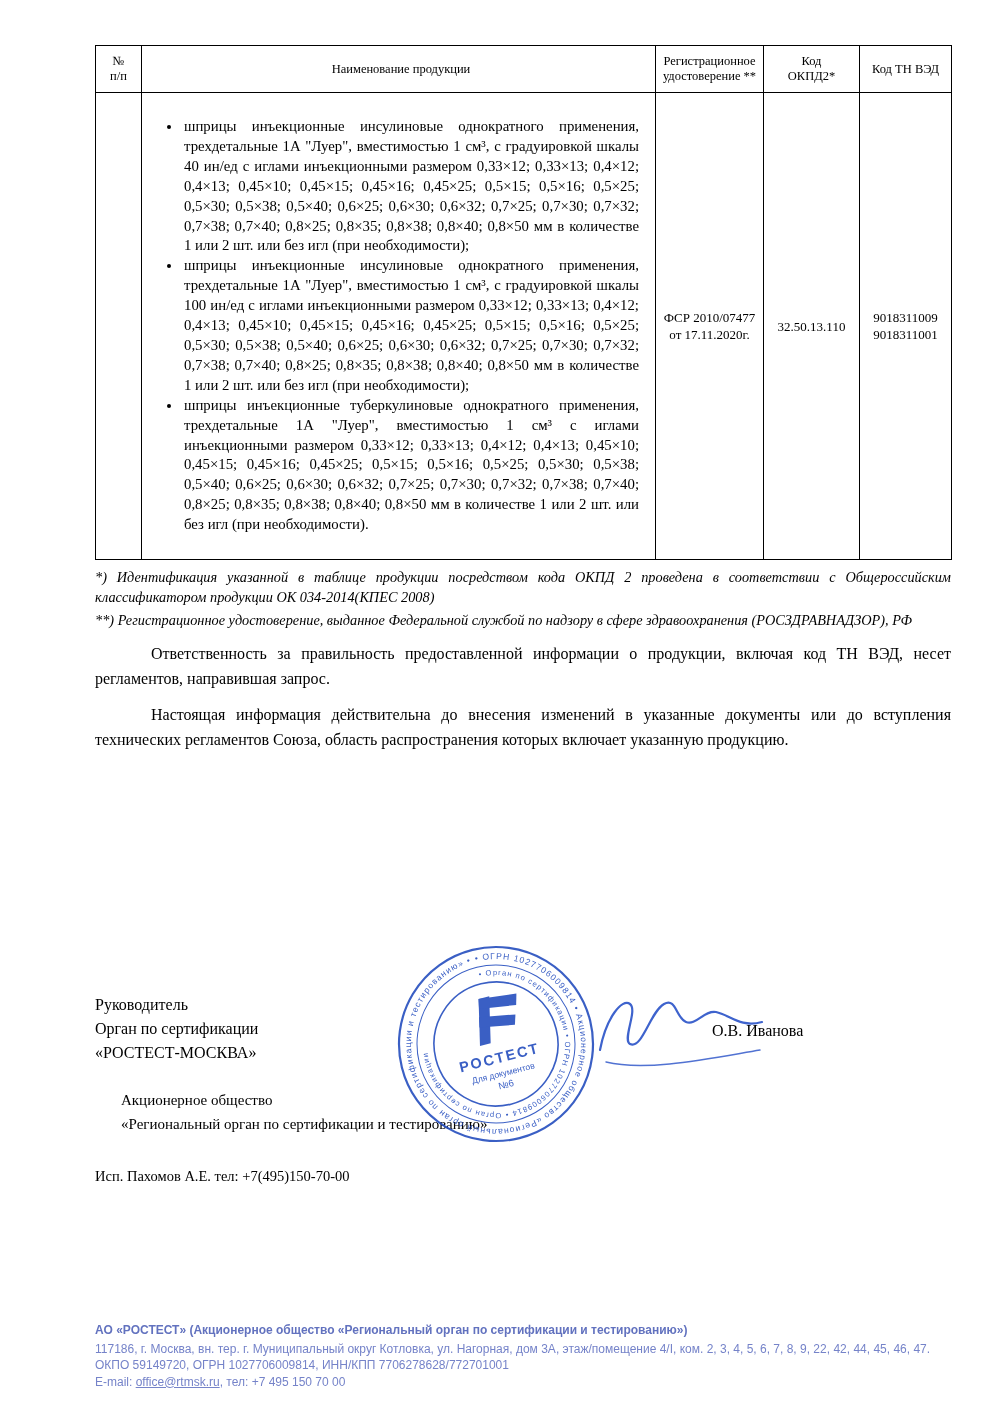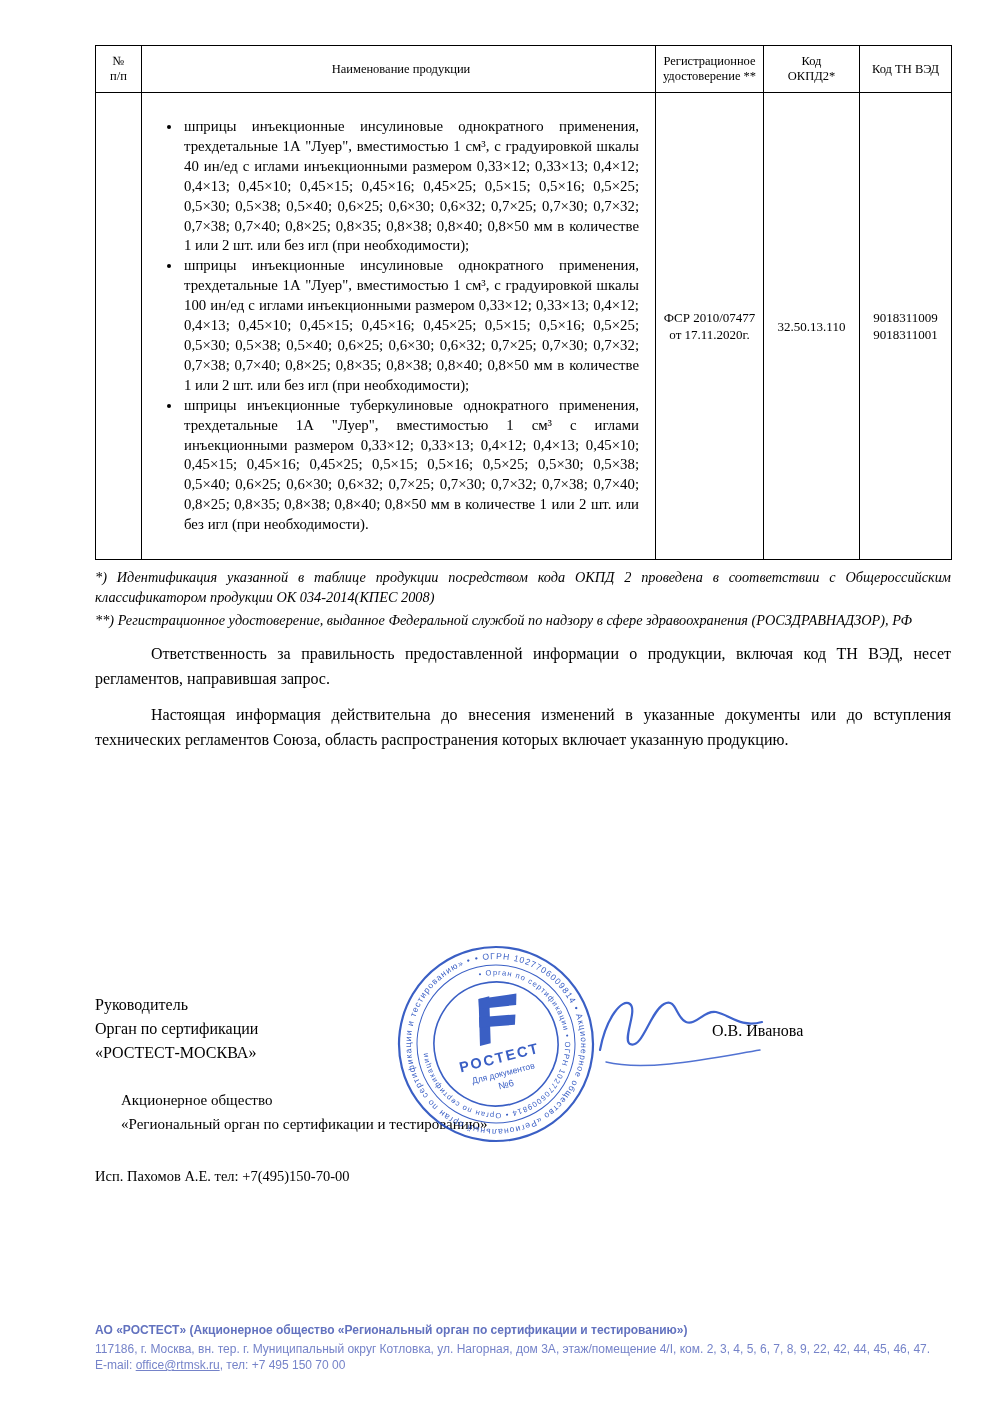--- a/index.html
+++ b/index.html
@@ -164,16 +164,17 @@
   </div>
 
   <svg class="handwriting" width="180" height="90" viewBox="0 0 180 90">
     <path d="M8,62 C14,30 30,10 38,16 C46,22 30,52 38,56 C50,62 58,24 72,16 C84,9 84,30 94,34 C104,38 112,22 124,24 C138,27 148,40 170,34" fill="none" stroke="#3e63cd" stroke-width="2.2" stroke-linecap="round"></path>
     <path d="M14,74 C55,84 120,70 168,62" fill="none" stroke="#3e63cd" stroke-width="1.5" stroke-linecap="round" opacity="0.9"></path>
   </svg>
 
   <div class="footer">
     <div class="brand-line">АО «РОСТЕСТ»  (Акционерное общество «Региональный орган по сертификации и тестированию»)</div>
     <div>117186, г. Москва, вн. тер. г. Муниципальный округ Котловка, ул. Нагорная, дом 3А, этаж/помещение 4/I, ком. 2, 3, 4, 5, 6, 7, 8, 9, 22, 42, 44, 45, 46, 47.</div>
+    <div>ОКПО 59149720, ОГРН 1027706009814, ИНН/КПП 7706278628/772701001</div>
     <div><span>E-mail: </span><a href="#">office@rtmsk.ru</a><span>,  тел: +7 495 150 70 00</span></div>
   </div>
 
 </div>
 
 </body></html>

